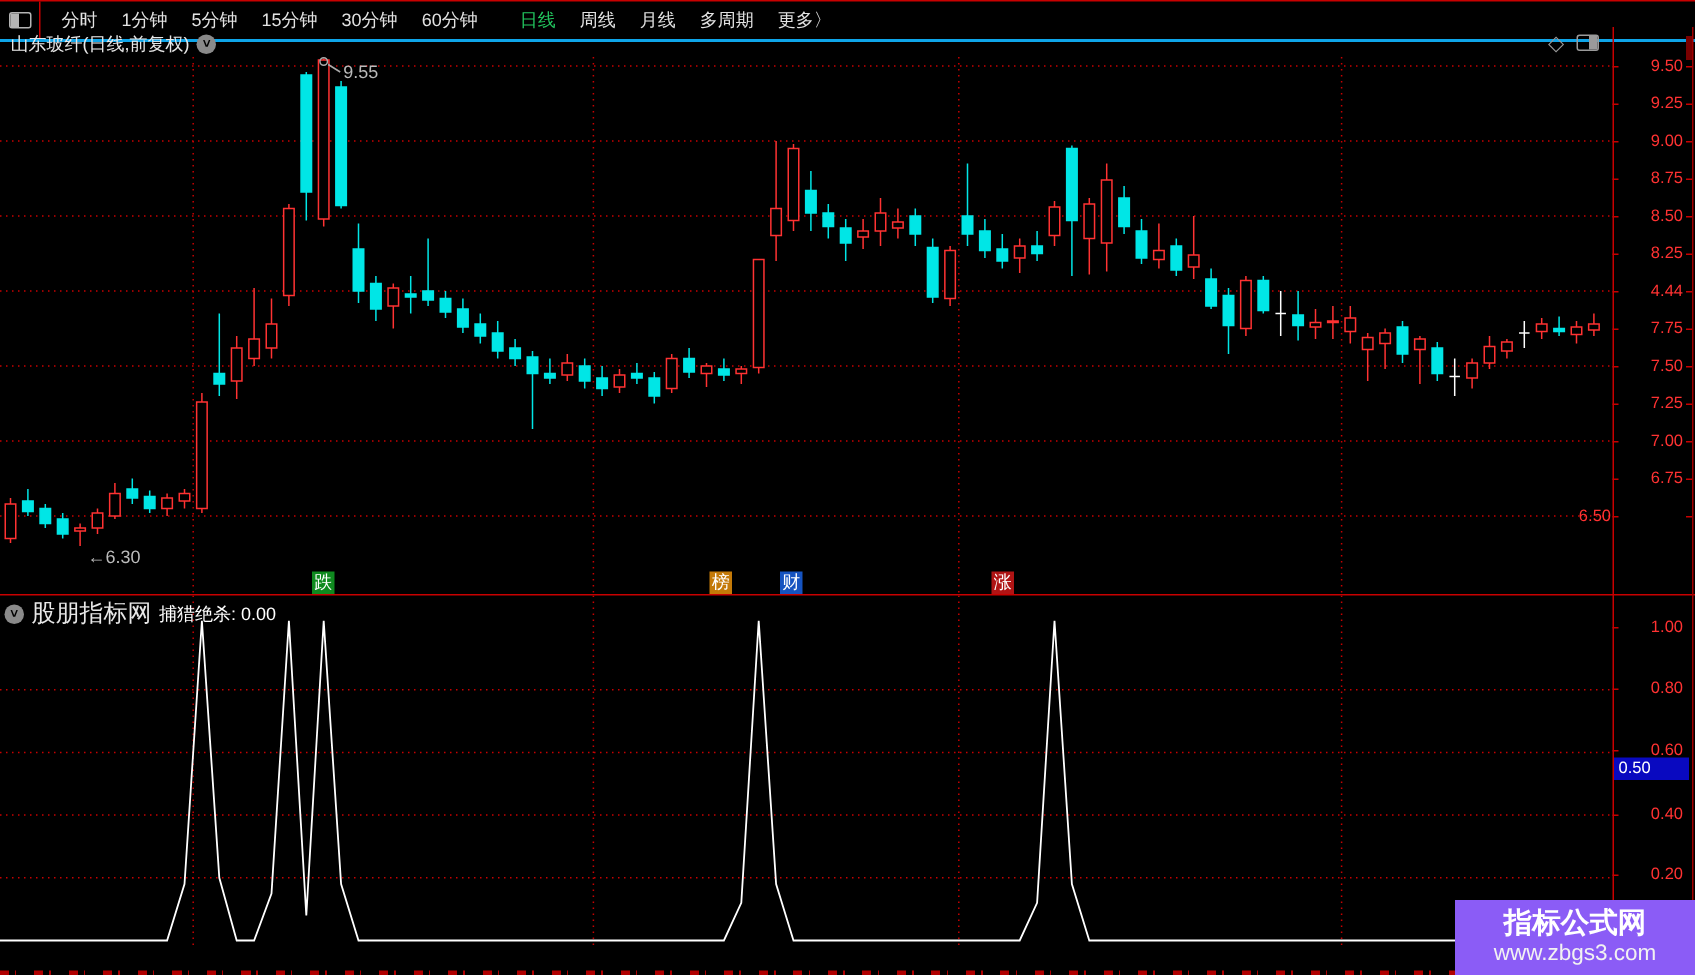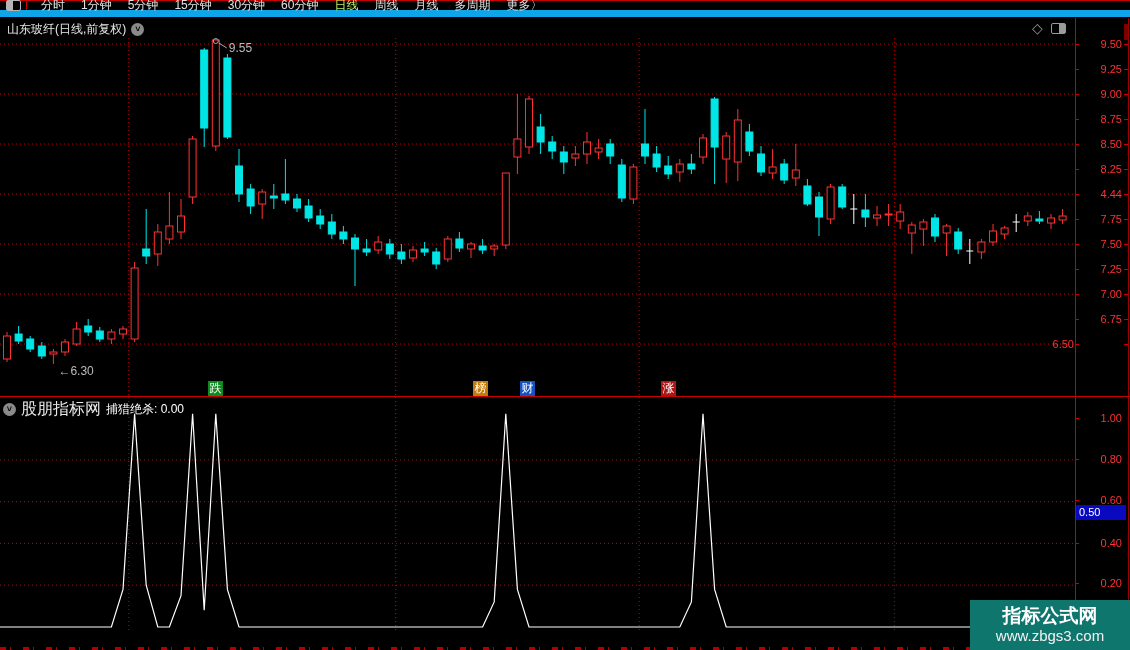--- a/index.html
+++ b/index.html
@@ -1,27 +1,27 @@
 <!DOCTYPE html>
 <html><head>
 <meta charset="utf-8">
 <style>
   html,body{margin:0;padding:0;background:#000;}
   #app{position:relative;width:1130px;height:650px;background:#000;overflow:hidden;
        font-family:"Liberation Sans","DejaVu Sans",sans-serif;-webkit-font-smoothing:none;}
   
-  #toolbar{position:absolute;left:0;top:0;width:1130px;height:17px;display:flex;align-items:stretch;
-           border-top:1px solid #c80000;border-bottom:7px solid #0ea5e9;box-sizing:border-box;background:#000;}
+  #toolbar{position:absolute;left:0;top:0;width:1130px;height:28px;display:flex;align-items:stretch;
+           border-top:1px solid #c80000;border-bottom:2px solid #0ea5e9;box-sizing:border-box;background:#000;}
   #win-icon-cell{width:26px;border-right:1px solid #c80000;display:flex;align-items:center;justify-content:center;}
   .split-icon{display:inline-block;width:13px;height:9px;border:1px solid #b5b5b5;border-radius:2px;}
   .split-left{background:linear-gradient(90deg,#b5b5b5 0 45%,transparent 45%);}
   .split-right{background:linear-gradient(90deg,transparent 0 55%,#9a9a9a 55%);border-color:#9a9a9a;}
   #period-menu{display:flex;align-items:center;padding-left:6px;flex:1;}
   .period-item{color:#e2e2e2;font-size:12px;padding:0 8px;cursor:default;white-space:nowrap;}
-  .period-item.active{color:#bef264;}
+  .period-item.active{color:#22c55e;margin-left:12px;}
   #right-buttons{display:flex;align-items:stretch;}
   .tb-btn{color:#e8e8e8;font-size:12px;padding:0 8px;border-left:1px solid #c80000;
           display:flex;align-items:center;white-space:nowrap;}
   .tb-btn:last-child{border-right:1px solid #c80000;}
   
   #title-row{position:absolute;left:7px;top:21px;display:flex;align-items:center;gap:5px;z-index:25;}
   #chart-title{color:#e8e8e8;font-size:12px;}
   .chev-circle{display:inline-block;width:13px;height:13px;border-radius:50%;background:#8a8a8a;color:#000;
                font-size:9px;line-height:12px;text-align:center;font-weight:bold;}
   #corner-icons{position:absolute;left:1032px;top:21px;width:42px;display:flex;align-items:center;gap:8px;z-index:25;}
@@ -49,21 +49,21 @@
   #time-axis{position:absolute;left:0;top:630px;width:1130px;height:16px;border-top:1px solid #c80000;
              border-bottom:1px solid #c80000;box-sizing:border-box;background:#000;z-index:15;}
   .t-label{position:absolute;top:1px;color:#ff3232;font-size:11px;white-space:nowrap;}
   .t-sep{position:absolute;top:0;width:1px;height:14px;background:#c80000;}
   #date-box{position:absolute;left:569px;top:1px;width:79px;height:12px;background:#2330cc;border:1px solid #5560ff;
             color:#fff;font-size:10px;line-height:12px;text-align:center;z-index:41;box-sizing:content-box;}
   
   #bottom-strip{position:absolute;left:0;top:647px;width:1130px;height:3px;
     background:repeating-linear-gradient(90deg,#b00000 0 6px,transparent 6px 10px,#b00000 10px 11px,transparent 11px 23px);z-index:15;}
   
-  #watermark{position:absolute;left:970px;top:600px;width:160px;height:50px;background:#0f766e;z-index:60;
+  #watermark{position:absolute;left:970px;top:600px;width:160px;height:50px;background:#8b5cf6;z-index:60;
              display:flex;flex-direction:column;align-items:center;justify-content:center;}
   #wm-line1{color:#fff;font-size:19px;font-weight:bold;line-height:22px;}
   #wm-line2{color:#f2f2f2;font-size:15px;line-height:18px;}
 </style>
 </head>
 <body>
 
 <div id="app">
 
   <div id="toolbar">

